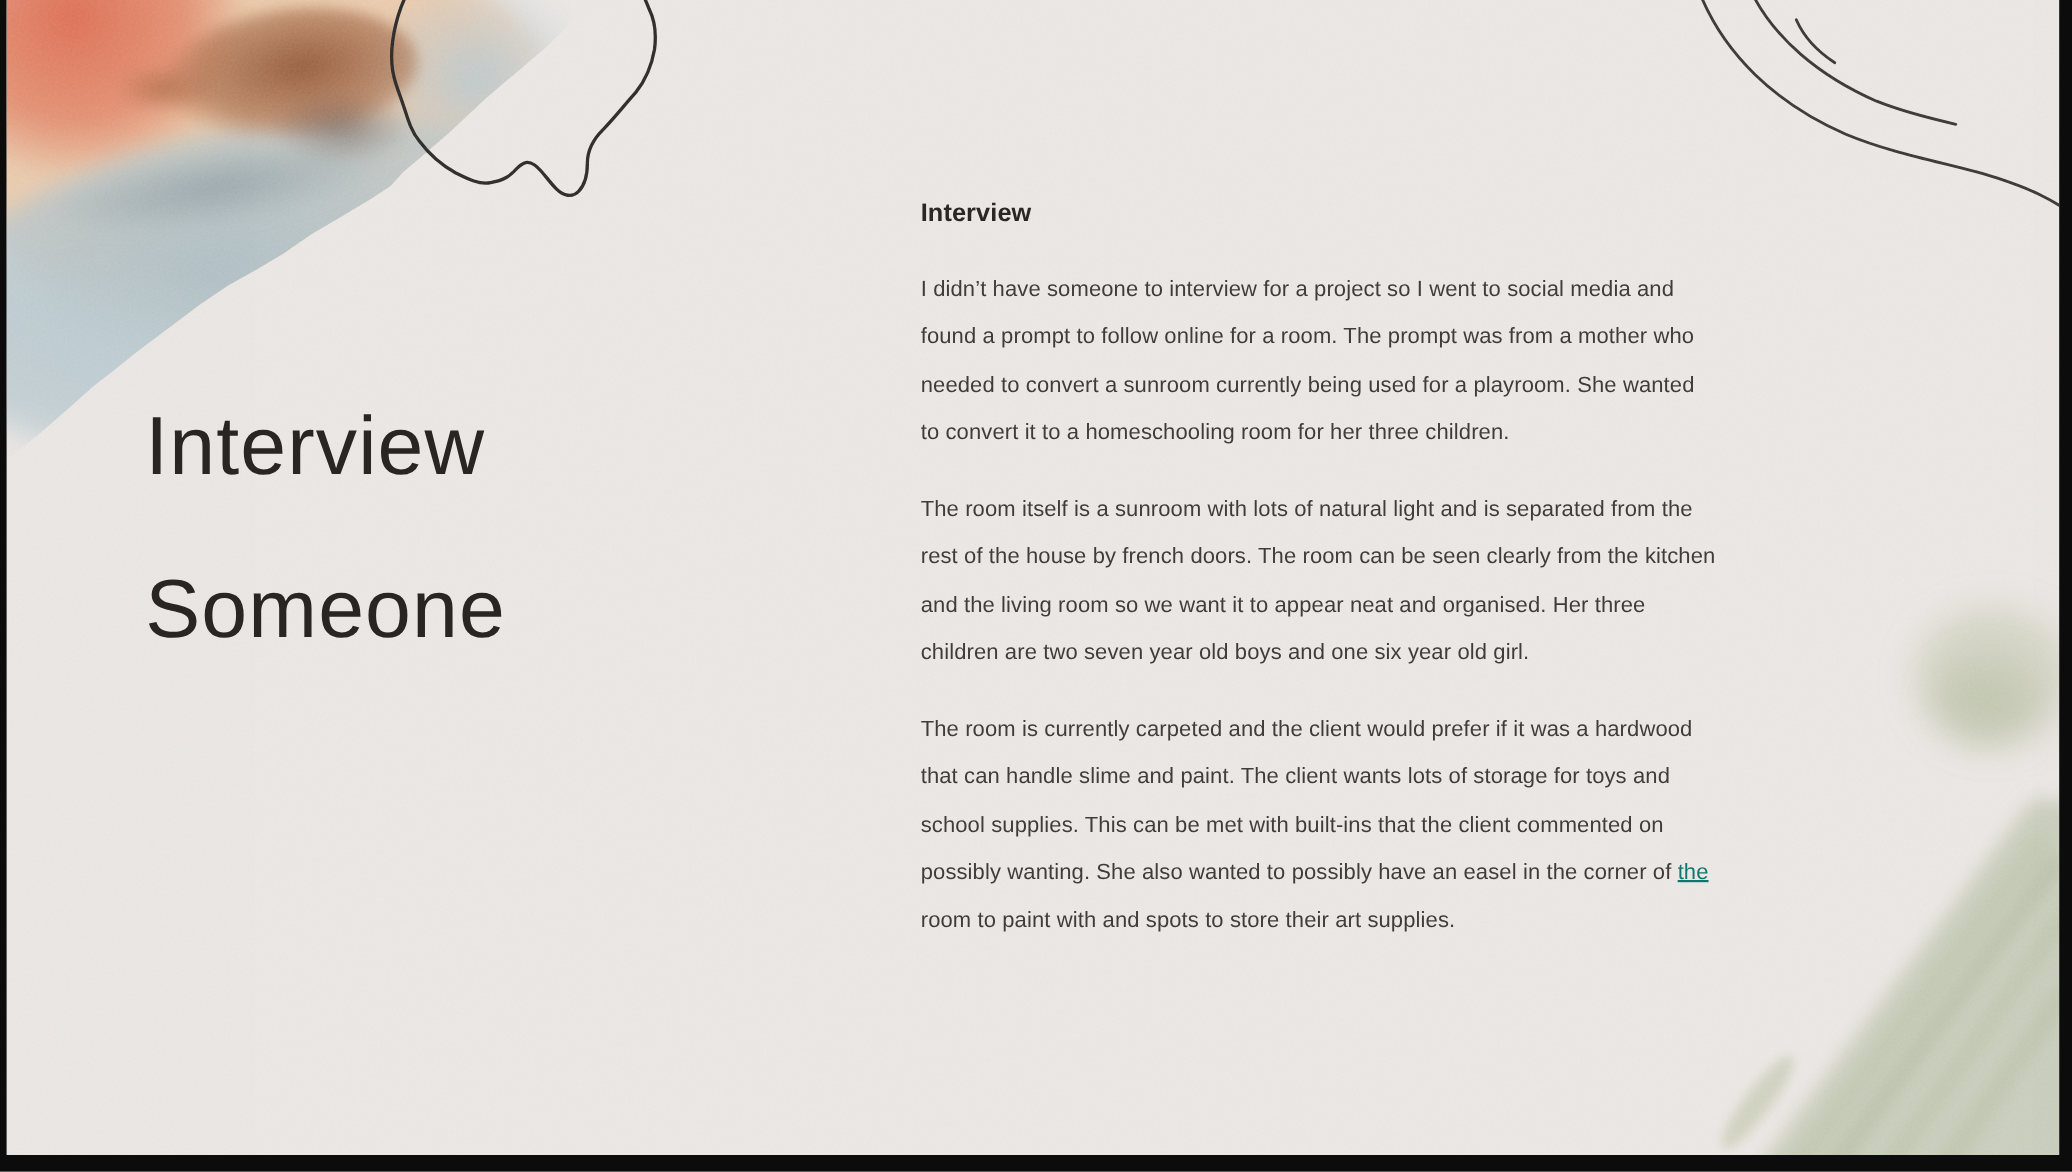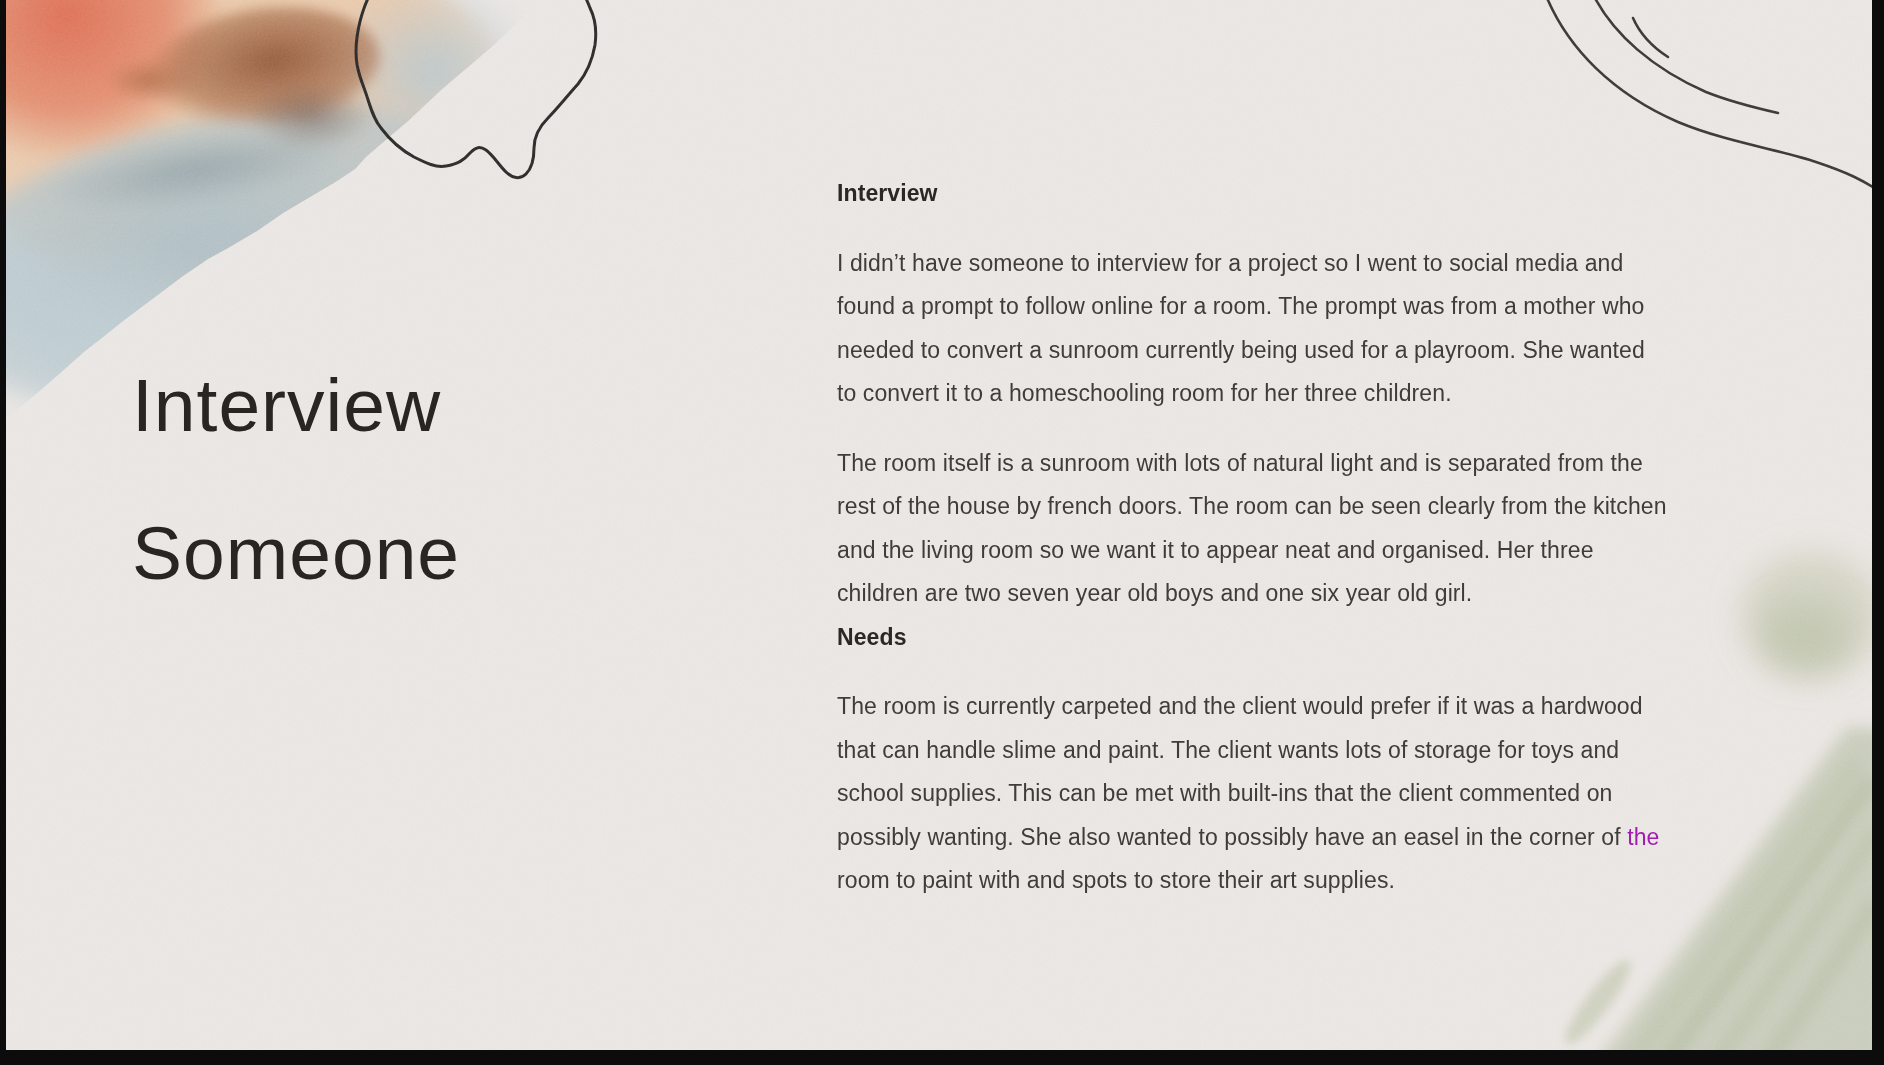--- a/index.html
+++ b/index.html
@@ -48,24 +48,24 @@
     font-weight:300;font-size:75px;line-height:148px;letter-spacing:1px;
     color:#282522;white-space:pre-line;
   }
   .content{
     position:absolute;left:831px;top:172px;width:1010px;letter-spacing:.1px;
   }
   .sec-heading{
     margin:0;font-size:23px;line-height:43.5px;font-weight:700;color:#2b2724;
   }
   .sec-body{
-    margin:26px 0 0 0;font-size:23px;line-height:43.5px;color:#403c39;
+    margin:26px 0 0 0;font-size:20px;line-height:43.5px;color:#403c39;
     white-space:pre-line;
   }
-  .faded{color:#a21caf;}
+  .faded{color:#0f766e;text-decoration:underline;}
 </style>
 </head>
 <body>
 
 <div class="stage">
   <div class="slide">
 
     <div class="wc">
       <div class="blob peach"></div>
       <div class="blob coral"></div>
@@ -146,21 +146,20 @@
 needed to convert a sunroom currently being used for a playroom. She wanted
 to convert it to a homeschooling room for her three children.</p>
       </section>
       <section>
         <p class="sec-body">The room itself is a sunroom with lots of natural light and is separated from the
 rest of the house by french doors. The room can be seen clearly from the kitchen
 and the living room so we want it to appear neat and organised. Her three
 children are two seven year old boys and one six year old girl.</p>
       </section>
       <section>
-        <h3 class="sec-heading">Needs</h3>
         <p class="sec-body"><span>The room is currently carpeted and the client would prefer if it was a hardwood
 that can handle slime and paint. The client wants lots of storage for toys and
 school supplies. This can be met with built-ins that the client commented on
 possibly wanting. She also wanted to possibly have an easel in the corner of </span><span class="faded">the</span><span>
 room to paint with and spots to store their art supplies.</span></p>
       </section>
     </div>
 
   </div>
 </div>

